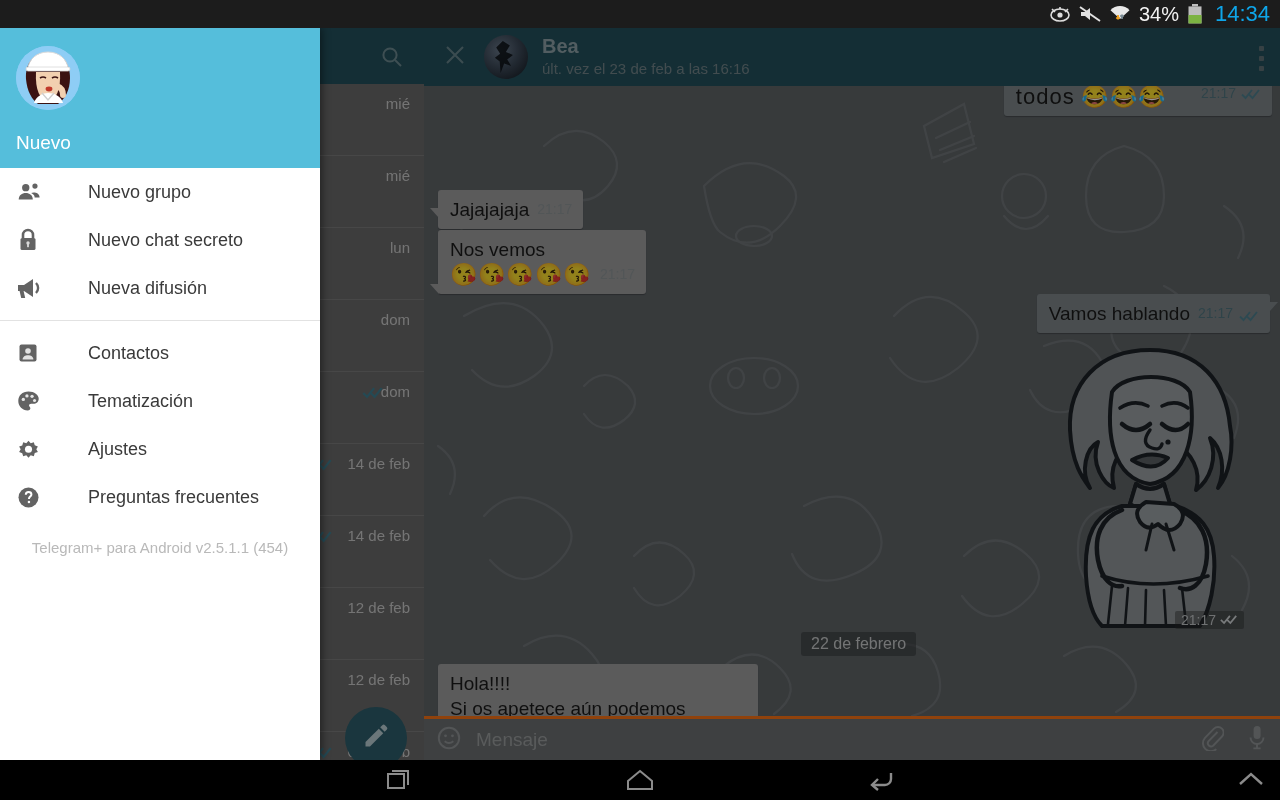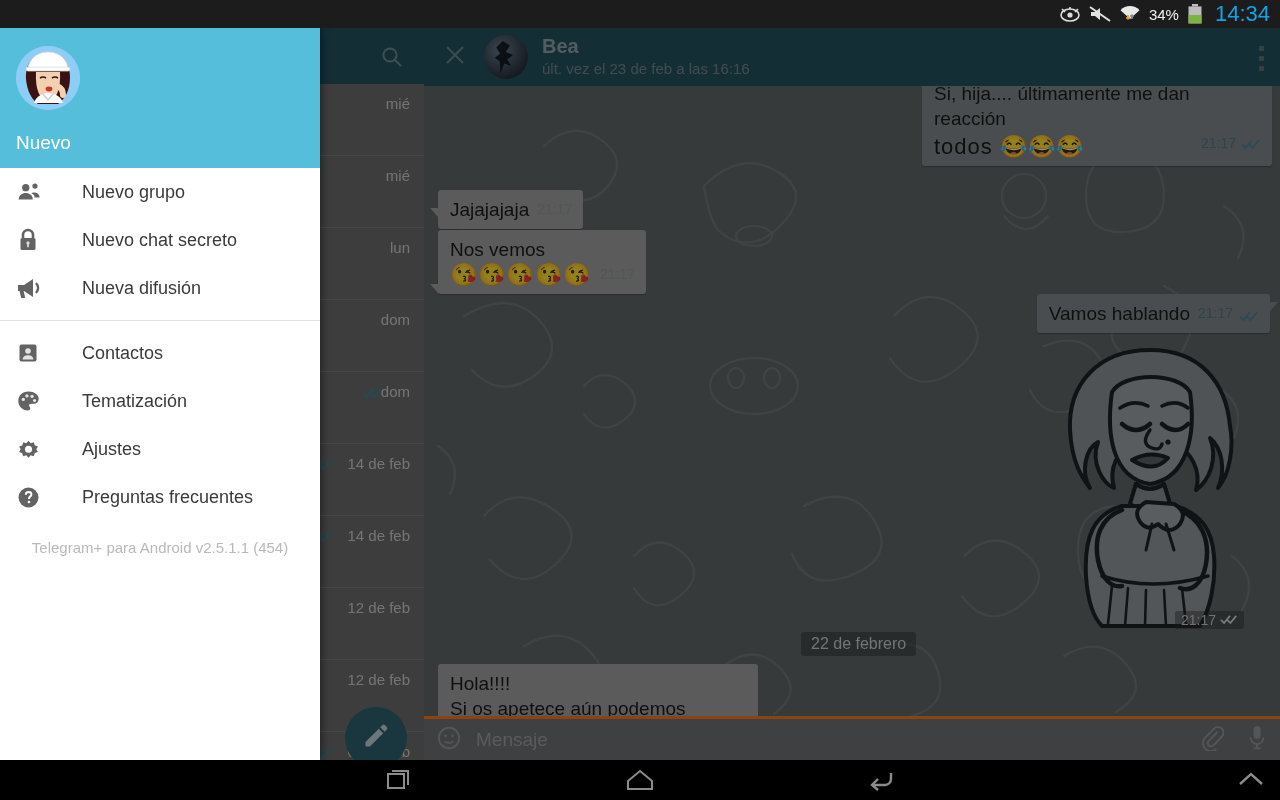--- a/index.html
+++ b/index.html
@@ -11,21 +11,21 @@
   }
   #screen { position: relative; width: 1280px; height: 800px; overflow: hidden; background:#000; }
 
   
   #status-bar {
     position:absolute; left:0; top:0; width:1280px; height:28px;
     background:#1c1c1c; display:flex; align-items:center; justify-content:flex-end;
     padding-right:10px; gap:8px; z-index:60;
   }
   #status-bar .si { display:flex; align-items:center; }
-  #status-bar .pct { color:#f2f2f2; font-size:15px; letter-spacing:0px; }
+  #status-bar .pct { color:#f2f2f2; font-size:20px; letter-spacing:0px; }
   #status-bar .clock { color:#0ea5e9; font-size:22px; font-weight:400; margin-left:4px; line-height:1; }
 
   
   #chatlist {
     position:absolute; left:0; top:28px; width:424px; height:732px;
     background:#6a6a6a; overflow:hidden; z-index:10;
   }
   #chatlist-toolbar {
     height:56px; background:#24505c; position:relative;
   }
@@ -122,21 +122,21 @@
   }
   #drawer-header {
     height:140px; background:#55bedb; padding:18px 16px 0 16px; position:relative;
   }
   #drawer-avatar {
     width:64px; height:64px; border-radius:50%; overflow:hidden; background:#8ecdf5;
     position:relative;
   }
   #drawer-name { position:absolute; left:16px; bottom:14px; color:#fff; font-size:19px; }
   .drawer-item {
-    height:48px; display:flex; align-items:center; padding-left:14px; gap:10px;
+    height:48px; display:flex; align-items:center; padding-left:14px; gap:16px;
   }
   .drawer-item .di-ic { width:58px; display:flex; align-items:center; justify-content:flex-start; padding-left:2px; }
   .drawer-item .di-label { color:#3a3a3a; font-size:18px; }
   #drawer-sep { height:1px; background:#e2e2e2; margin:8px 0; }
   #drawer-version { text-align:center; color:#b9b9b9; font-size:15px; margin-top:18px; }
 
   
   #navbar {
     position:absolute; left:0; bottom:0; width:1280px; height:40px;
     background:#000; z-index:70;
@@ -297,21 +297,20 @@
           <path d="M100 560 q40 -24 68 8 q26 30 -10 50 q-40 22 -62 -14"></path>
           <path d="M300 580 q30 -24 56 2 q24 24 -6 46"></path>
           <path d="M460 560 q44 -10 54 26 q10 34 -26 44"></path>
           <path d="M640 570 q36 -22 62 8 q24 28 -10 48"></path>
           <path d="M800 120 q30 20 14 52 M790 300 q34 16 20 52 M808 470 q28 22 10 54"></path>
           <path d="M20 120 q26 16 14 44 M14 360 q26 18 12 48 M24 640 q24 14 12 40"></path>
         </g>
       </svg>
 
       <div class="bubble out" style="right:8px; top:-12px; max-width:350px;">
-        <div>Si, hija.... últimamente me dan reacción</div>
         <div style="display:flex; align-items:flex-end; justify-content:space-between; gap:26px;">
           <span class="emoji">todos 😂😂😂</span>
           <span style="display:flex; align-items:center; gap:5px; padding-bottom:3px;">
             <span class="time">21:17</span>
             <span>
               <svg width="20" height="12" viewBox="0 0 20 12">
                   <path d="M1 6.5 L4.5 10 L11 2" fill="none" stroke="#4e7f8d" stroke-width="1.9"></path>
                   <path d="M8 6.5 L11.5 10 L18 2" fill="none" stroke="#4e7f8d" stroke-width="1.9"></path>
                 </svg>
             </span>

